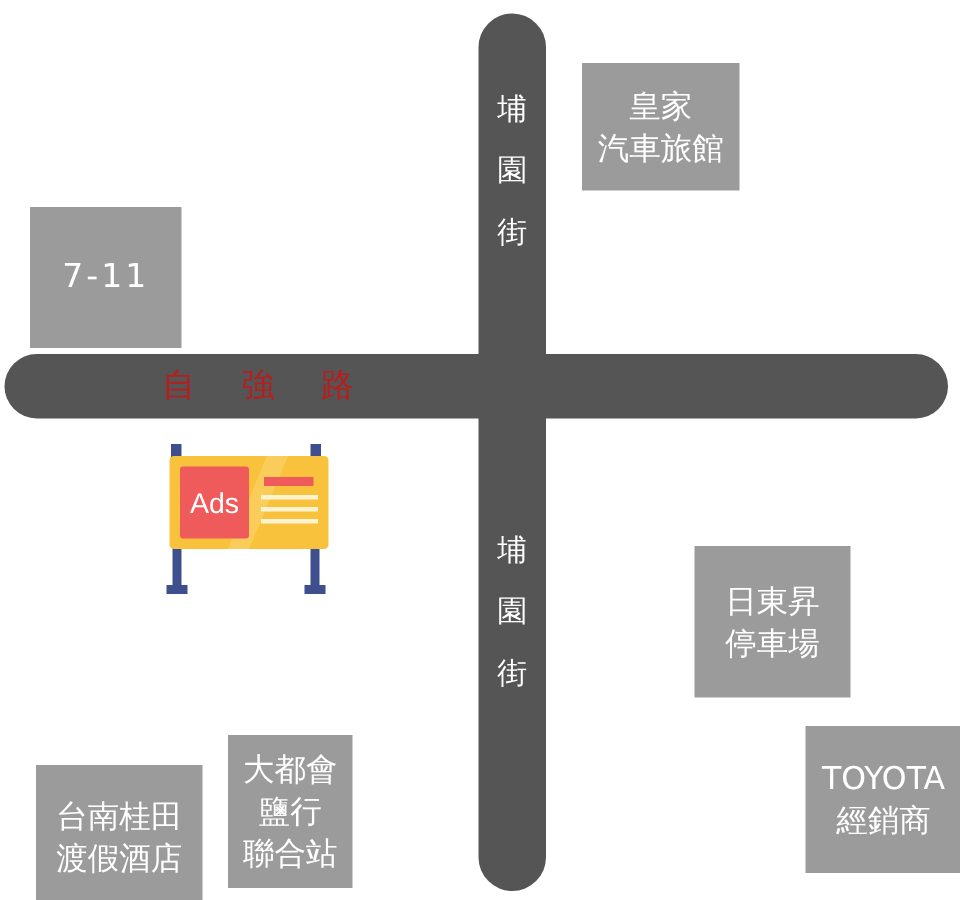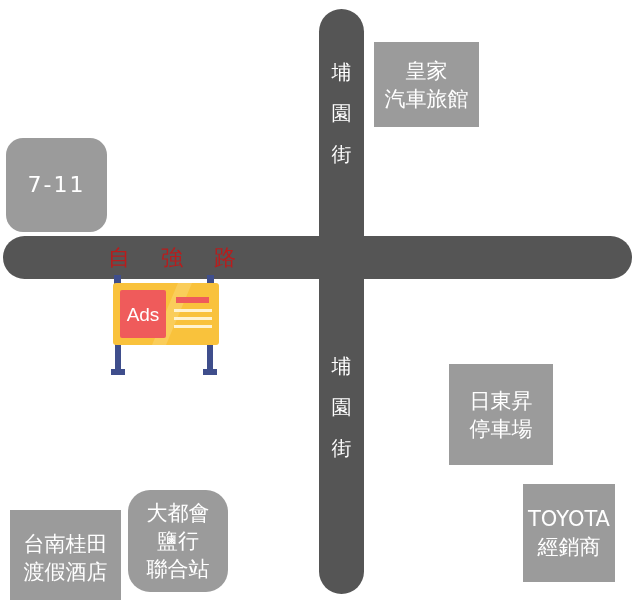--- a/index.html
+++ b/index.html
@@ -5,28 +5,28 @@
     html, body { margin: 0; padding: 0; }
     body { width: 640px; height: 600px; background: #ffffff; position: relative; overflow: hidden;
       font-family: "DejaVu Sans", "Liberation Sans", sans-serif; }
     .road { position: absolute; background: #555555; }
     .road-h { left: 3px; top: 236px; width: 629px; height: 43px; border-radius: 22px; }
     .road-v { left: 319px; top: 9px; width: 45px; height: 585px; border-radius: 23px; }
     .road-label-h { position: absolute; left: 108px; top: 240px; color: #b91c1c; font-size: 22px; letter-spacing: 12px; line-height: 36px; text-align: center; }
     .road-label-v { position: absolute; color: #ffffff; font-size: 20px; width: 45px; text-align: center; line-height: 41px; }
     .rv1 { left: 319px; top: 52px; }
     .rv2 { left: 319px; top: 346px; }
-    .poi { position: absolute; background: #9b9b9b; color: #ffffff; display: flex; align-items: center; justify-content: center; text-align: center; font-size: 21px; line-height: 28px; white-space: pre-line; }
-    .p-711 { left: 6px; top: 138px; width: 101px; height: 94px; font-size: 22px; letter-spacing: 2px; border-radius: 17px; }
+    .poi { position: absolute; background: #9b9b9b; color: #ffffff; display: flex; align-items: center; justify-content: center; text-align: center; font-size: 21px; line-height: 28px; white-space: pre-line; margin-left: 14px; }
+    .p-711 { left: 6px; top: 138px; width: 101px; height: 94px; font-size: 22px; letter-spacing: 2px; }
     .p-motel { left: 374px; top: 42px; width: 105px; height: 85px; }
     .p-parking { left: 449px; top: 364px; width: 104px; height: 101px; }
-    .p-toyota { left: 523px; top: 484px; width: 92px; height: 98px; }
+    .p-toyota { left: 523px; top: 484px; width: 104px; height: 98px; }
     .p-hotel { left: 10px; top: 510px; width: 111px; height: 96px; }
-    .p-assoc { left: 128px; top: 490px; width: 100px; height: 102px; border-radius: 22px; }
-    .billboard { position: absolute; left: 110px; top: 273px; width: 112px; height: 104px; }
+    .p-assoc { left: 138px; top: 490px; width: 83px; height: 102px; }
+    .billboard { position: absolute; left: 110px; top: 294px; width: 112px; height: 104px; }
   </style>
 </head>
 <body>
 
 <div class="road road-h"></div>
 <div class="road road-v"></div>
 
 <div class="road-label-h">自 強 路</div>
 
 <div class="road-label-v rv1">

